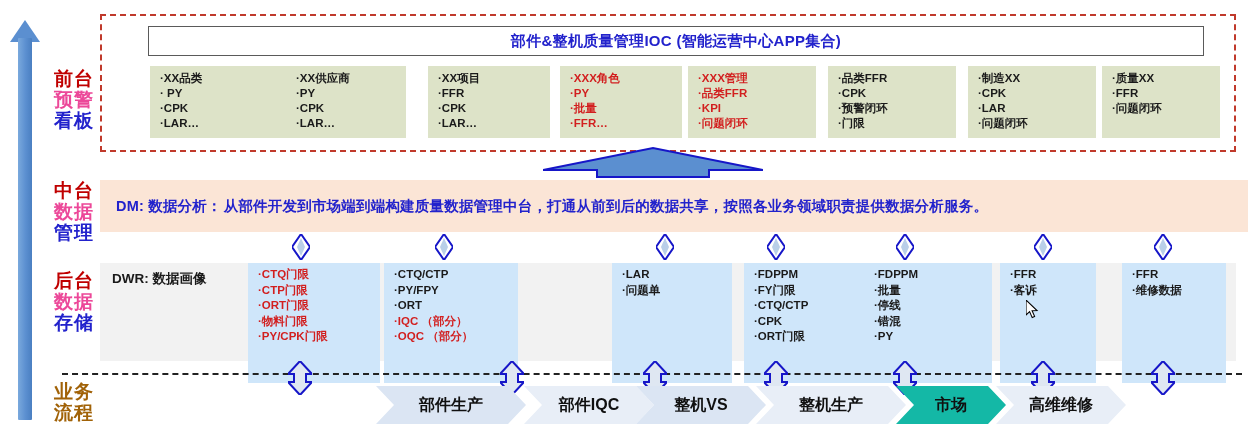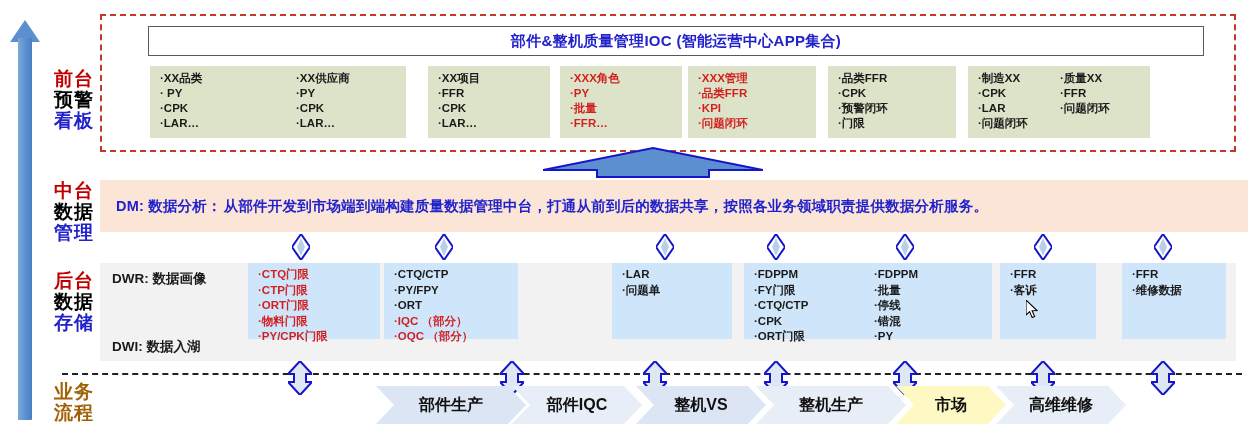--- a/index.html
+++ b/index.html
@@ -15,21 +15,21 @@
   .vaxis .shaft{position:absolute;left:8px;top:18px;width:14px;height:382px;
       background:linear-gradient(90deg,#7aa9dd,#5b8fd0 55%,#4a7fc1);border-radius:1px;}
   .vaxis .head{position:absolute;left:0px;top:0px;width:0;height:0;
       border-left:15px solid transparent;border-right:15px solid transparent;
       border-bottom:22px solid #5b8fd0;}
 
   
   .stage-label{position:absolute;left:38px;width:72px;text-align:center;
       font-weight:bold;font-size:19px;line-height:21px;letter-spacing:1px;}
   .stage-label .t1{color:#c00000;display:block;}
-  .stage-label .t2{color:#000000;display:block;}
+  .stage-label .t2{color:#ec4899;display:block;}
   .stage-label .t3{color:#2222cc;display:block;}
   .stage-label.plain .t1,.stage-label.plain .t2{color:#a16207;}
 
   
   .front-frame{position:absolute;left:100px;top:14px;width:1136px;height:138px;
       border:2px dashed #c0392b;box-sizing:border-box;}
 
   
   .ioc-title{position:absolute;left:148px;top:26px;width:1056px;height:30px;
       border:1px solid #5a5a5a;background:#ffffff;box-sizing:border-box;
@@ -54,24 +54,24 @@
       white-space:nowrap;letter-spacing:.2px;}
   .mid-text .lead{margin-right:2px;}
 
   
   .diamond{position:absolute;width:18px;height:26px;}
 
   
   .back-band{position:absolute;left:100px;top:263px;width:1136px;height:98px;
       background:#f2f2f2;}
   .dwr-labels{position:absolute;left:112px;top:270px;width:130px;height:86px;
-      display:flex;flex-direction:column;justify-content:space-between;gap:18px;}
+      display:flex;flex-direction:column;justify-content:flex-start;gap:18px;}
   .dwr-labels div{font-size:13.5px;font-weight:bold;color:#1a1a1a;white-space:nowrap;}
 
-  .bcard{position:absolute;top:263px;height:76px;background:#cfe6fa;
+  .bcard{position:absolute;top:263px;height:120px;background:#cfe6fa;
       padding:4px 16px 0 10px;box-sizing:border-box;}
   .bcard .li{font-size:11.5px;line-height:15.5px;font-weight:bold;color:#1a1a1a;
       white-space:nowrap;}
   .bcard .li.red{color:#d21f1f;}
 
   
   .dash-sep{position:absolute;left:62px;top:373px;width:1180px;height:0;
       border-top:2px dashed #222;}
 
   
@@ -156,21 +156,21 @@
         <div class="li">·CPK</div>
         <div class="li">·预警闭环</div>
         <div class="li">·门限</div>
       </div>
       <div class="gcard" style="left: 868px; width: 128px;">
         <div class="li">·制造XX</div>
         <div class="li">·CPK</div>
         <div class="li">·LAR</div>
         <div class="li">·问题闭环</div>
       </div>
-      <div class="gcard" style="left: 950px; width: 100px;">
+      <div class="gcard" style="left: 1002px; width: 118px;">
         <div class="li">·质量XX</div>
         <div class="li">·FFR</div>
         <div class="li">·问题闭环</div>
       </div>
     </div>
 
   <div class="bigarrow">
     <svg width="220" height="32" viewBox="0 0 220 32">
       <polygon points="0,24 110,2 220,24 166,24 166,31 54,31 54,24" fill="#5b8fd0" stroke="#1616c8" stroke-width="2"></polygon>
     </svg>
@@ -209,21 +209,20 @@
         </svg></div>
       <div class="diamond" style="left: 1154px; top: 234px;"><svg width="18" height="26" viewBox="0 0 18 26">
           <polygon points="9,0 18,13 9,26 0,13" fill="#ffffff" stroke="#1616c8" stroke-width="2"></polygon>
           <polygon points="9,4 13,13 9,22 5,13" fill="#b9cfe8"></polygon>
         </svg></div>
     </div>
 
   <div class="back-band"></div>
   <div class="dwr-labels">
     <div>DWR: 数据画像</div>
-    <div>DWI:  数据入湖</div>
   </div>
   <div id="back-cards">
       <div class="bcard" style="left: 248px; width: 132px;">
         <div class="li red">·CTQ门限</div>
         <div class="li red">·CTP门限</div>
         <div class="li red">·ORT门限</div>
         <div class="li red">·物料门限</div>
         <div class="li red">·PY/CPK门限</div>
       </div>
       <div class="bcard" style="left: 384px; width: 134px;">
@@ -284,30 +283,30 @@
         </svg></div>
       <div class="uparrow" style="left: 1151px; top: 361px;"><svg width="24" height="34" viewBox="0 0 24 34">
           <polygon points="12,0 24,13 18,13 18,21 24,21 12,34 0,21 6,21 6,13 0,13" fill="#dfe7f2" stroke="#1616c8" stroke-width="2"></polygon>
         </svg></div>
     </div>
 
   <div class="chev-row" id="chev-row">
       <div class="chev" style="left: 140px; width: 150px; background: rgb(219, 229, 243); clip-path: polygon(0px 0px, calc(100% - 18px) 0px, 100% 50%, calc(100% - 18px) 100%, 0px 100%, 18px 50%);">
         <span>部件生产</span>
       </div>
-      <div class="chev" style="left: 276px; width: 130px; background: rgb(232, 238, 247); clip-path: polygon(0px 0px, calc(100% - 18px) 0px, 100% 50%, calc(100% - 18px) 100%, 0px 100%, 18px 50%);">
+      <div class="chev" style="left: 288px; width: 130px; background: rgb(232, 238, 247); clip-path: polygon(0px 0px, calc(100% - 18px) 0px, 100% 50%, calc(100% - 18px) 100%, 0px 100%, 18px 50%);">
         <span>部件IQC</span>
       </div>
       <div class="chev" style="left: 400px; width: 130px; background: rgb(219, 229, 243); clip-path: polygon(0px 0px, calc(100% - 18px) 0px, 100% 50%, calc(100% - 18px) 100%, 0px 100%, 18px 50%);">
         <span>整机VS</span>
       </div>
       <div class="chev" style="left: 520px; width: 150px; background: rgb(232, 238, 247); clip-path: polygon(0px 0px, calc(100% - 18px) 0px, 100% 50%, calc(100% - 18px) 100%, 0px 100%, 18px 50%);">
         <span>整机生产</span>
       </div>
-      <div class="chev" style="left: 660px; width: 110px; background: #fef9c3; clip-path: polygon(0px 0px, calc(100% - 18px) 0px, 100% 50%, calc(100% - 18px) 100%, 0px 100%, 18px 50%); align-items: center;">
+      <div class="chev" style="left: 660px; width: 110px; background: #14b8a6; clip-path: polygon(0px 0px, calc(100% - 18px) 0px, 100% 50%, calc(100% - 18px) 100%, 0px 100%, 18px 50%); align-items: center;">
         <span>市场</span>
       </div>
       <div class="chev" style="left: 760px; width: 130px; background: rgb(232, 238, 247); clip-path: polygon(0px 0px, calc(100% - 18px) 0px, 100% 50%, calc(100% - 18px) 100%, 0px 100%, 18px 50%);">
         <span>高维维修</span>
       </div>
     </div>
 
   <div class="cursor">
     <svg width="14" height="20" viewBox="0 0 14 20">
       <polygon points="0,0 0,15 3.6,11.6 6.2,17.6 8.6,16.4 6.1,10.8 11,10.6" fill="#ffffff" stroke="#000000" stroke-width="1.1"></polygon>

